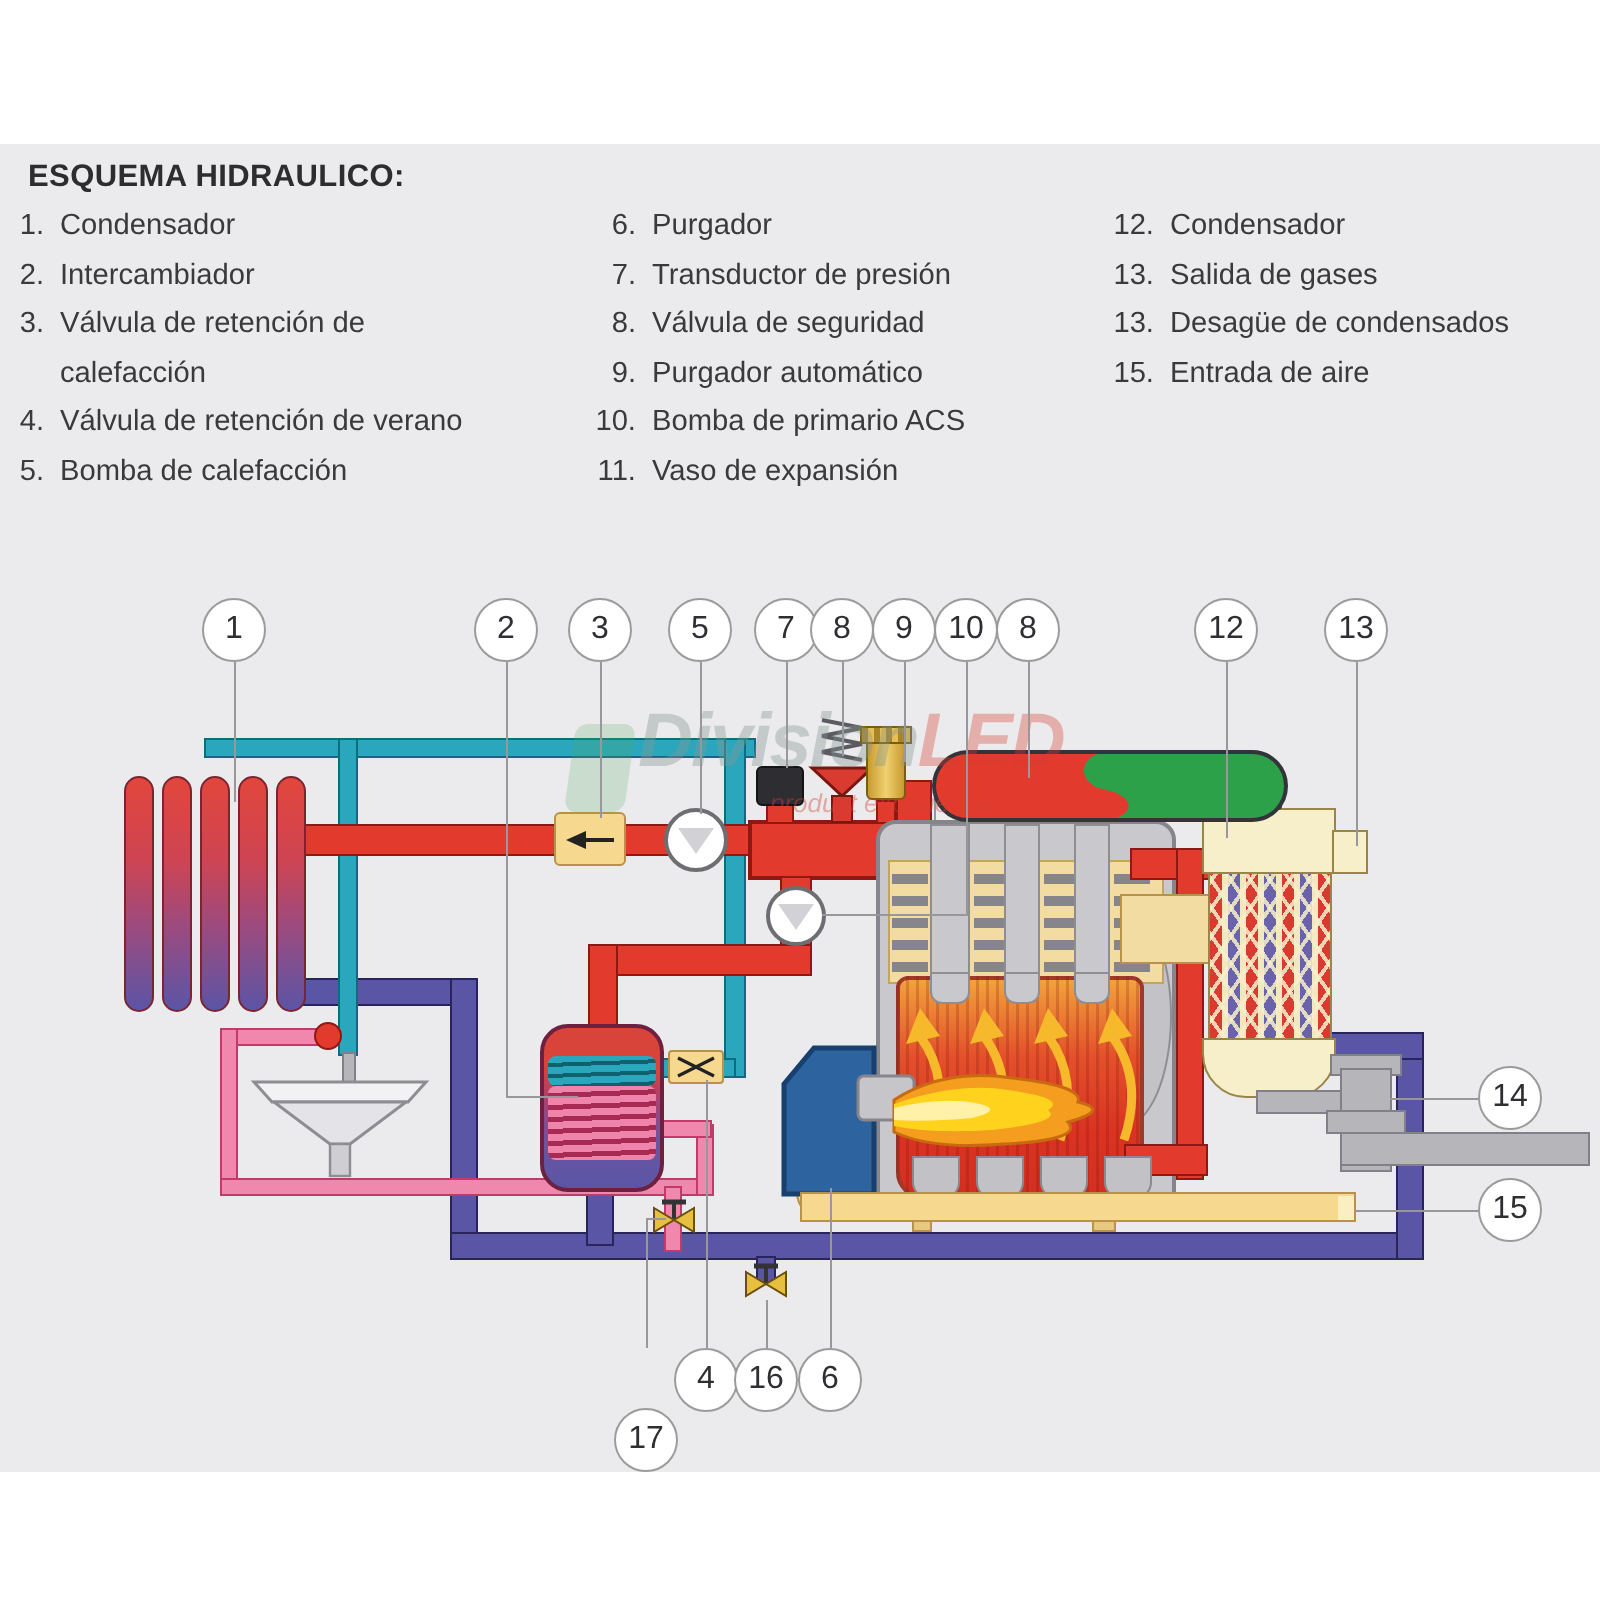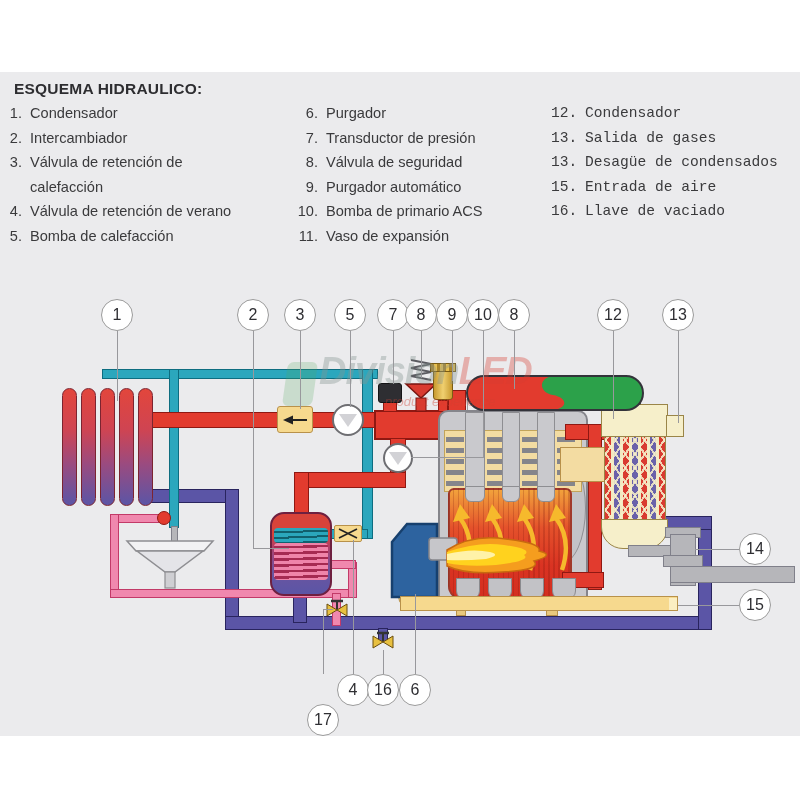--- a/index.html
+++ b/index.html
@@ -97,40 +97,36 @@
       </div>
     <div class="lrow">
         <span class="lnum">10.</span>
         <span class="ltext">Bomba de primario ACS</span>
       </div>
     <div class="lrow">
         <span class="lnum">11.</span>
         <span class="ltext">Vaso de expansión</span>
       </div>
   </div>
-  <div class="lcol c3" style="left:551px;width:246px;font-family:Liberation Mono, monospace;">
+  <div class="lcol c3" style="left:551px;width:246px;">
     <div class="lrow">
         <span class="lnum">12.</span>
         <span class="ltext">Condensador</span>
       </div>
     <div class="lrow">
         <span class="lnum">13.</span>
         <span class="ltext">Salida de gases</span>
       </div>
     <div class="lrow">
         <span class="lnum">13.</span>
         <span class="ltext">Desagüe de condensados</span>
       </div>
     <div class="lrow">
         <span class="lnum">15.</span>
         <span class="ltext">Entrada de aire</span>
-      </div>
-    <div class="lrow">
-        <span class="lnum">16.</span>
-        <span class="ltext">Llave de vaciado</span>
       </div>
   </div>
 
   <div class="ab pur" style="left:150px;top:489px;width:89px;height:14px;"></div>
   <div class="ab pur" style="left:225px;top:489px;width:14px;height:141px;"></div>
   <div class="ab pur" style="left:225px;top:616px;width:487px;height:14px;"></div>
   <div class="ab pur" style="left:698px;top:516px;width:14px;height:114px;"></div>
   <div class="ab pur" style="left:648px;top:516px;width:64px;height:14px;"></div>
   <div class="ab pur" style="left:293px;top:593px;width:14px;height:30px;"></div>
   <div class="ab pur" style="left:378px;top:628px;width:10px;height:14px;"></div>

